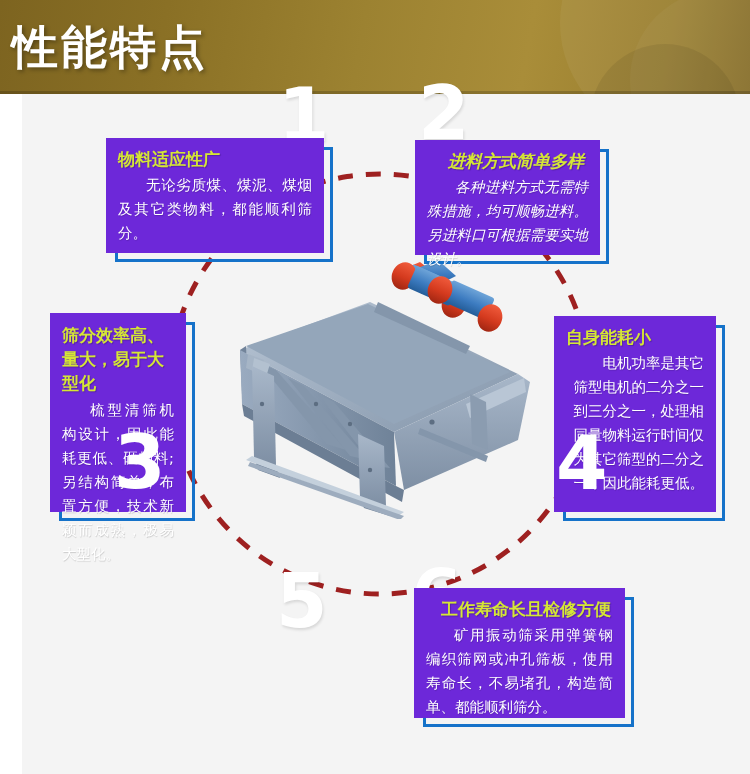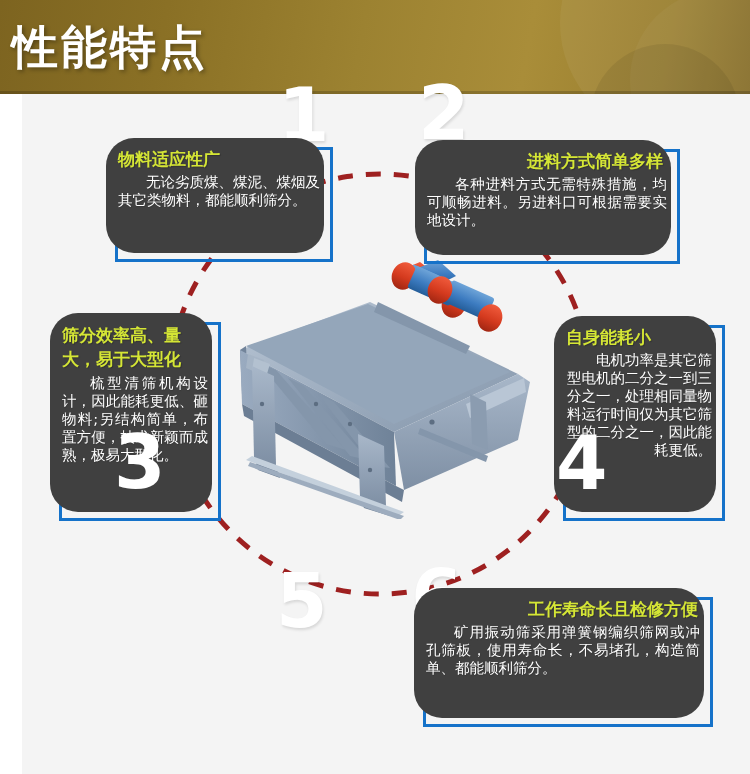--- a/index.html
+++ b/index.html
@@ -64,51 +64,50 @@
 
   
   .card { position:absolute; }
   .card-frame {
     position:absolute; left:9px; top:9px; right:-9px; bottom:-9px;
     border:3px solid #1572c9;
     background:transparent;
   }
   .card-body {
     position:absolute; left:0; top:0; width:100%; height:100%;
-    background:#404040;
-    padding:10px 4px 10px 12px;
-    border-radius:28px;
+    background:#6d28d9;
+    padding:10px 12px 10px 12px;
   }
   .card-title {
     color:#d5e635; font-size:17px; font-weight:bold;
     line-height:22px; letter-spacing:0px;
     text-shadow:1px 1px 1px rgba(0,0,0,.22);
   }
   .card-text {
-    color:#ffffff; font-size:14.5px; line-height:18px;
+    color:#ffffff; font-size:14.5px; line-height:24px;
     text-align:justify; text-indent:28px;
     text-shadow:0.5px 0.5px 1px rgba(0,0,0,.18);
     margin-top:3px;
   }
   .numeral {
     position:absolute;
     font-size:74px; font-weight:bold; color:#ffffff;
     line-height:74px;
     font-family:"DejaVu Sans","Liberation Sans",sans-serif;
     text-shadow:1px 2px 3px rgba(0,0,0,.12);
   }
   .numeral.inside { color:#ffffff; text-shadow:none; }
 
   
   #card1 { left:106px; top:44px;  width:218px; height:115px; }
-  #card2 { left:415px; top:46px;  width:256px; height:115px; }
-  #card3 { left:50px;  top:219px; width:162px; height:199px; }
+  #card2 { left:415px; top:46px;  width:185px; height:115px;font-style:italic; }
+  #card3 { left:50px;  top:219px; width:136px; height:199px; }
   #card4 { left:554px; top:222px; width:162px; height:196px; }
   #card5 { left:105px; top:494px; width:232px; height:130px; }
-  #card6 { left:414px; top:494px; width:290px; height:130px;text-decoration:underline; }
+  #card6 { left:414px; top:494px; width:211px; height:130px;text-decoration:underline; }
 
   #num1 { left:278px; top:-16px; }
   #num2 { left:418px; top:-18px; }
   #num3 { left:114px; top:331px; }
   #num4 { left:553px; top:335px; }
   #num5 { left:276px; top:470px; }
   #num6 { left:411px; top:466px; }
 
   .card-title.two-line { line-height:24px; }
 </style>

